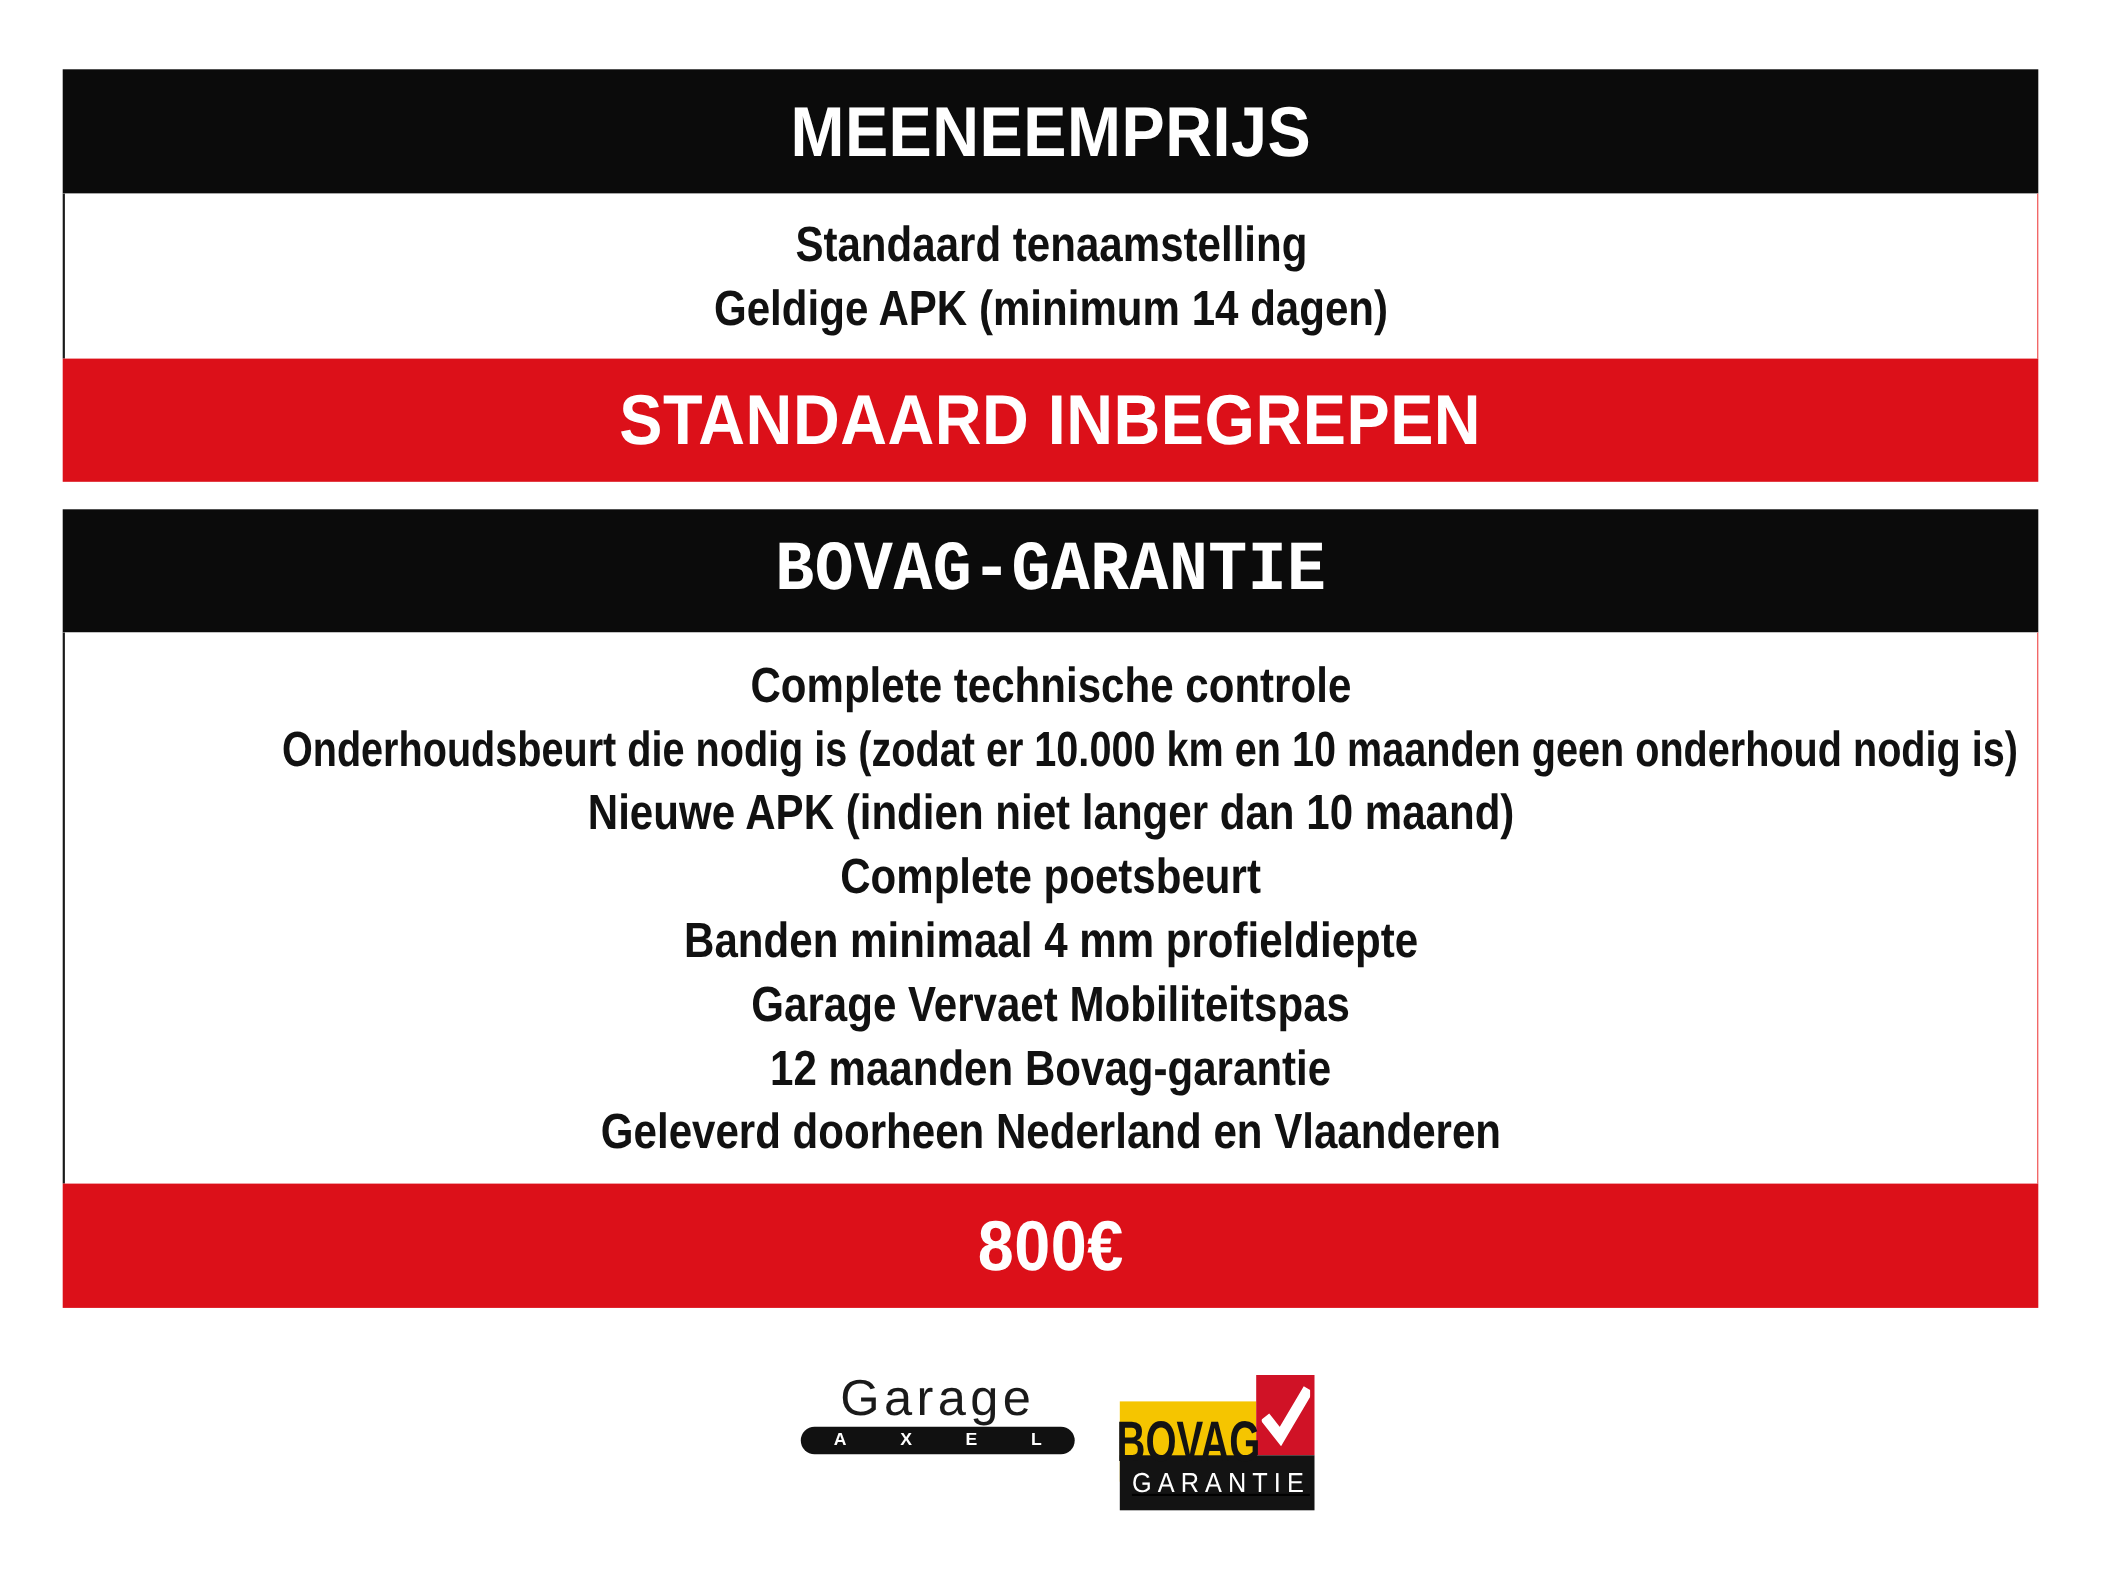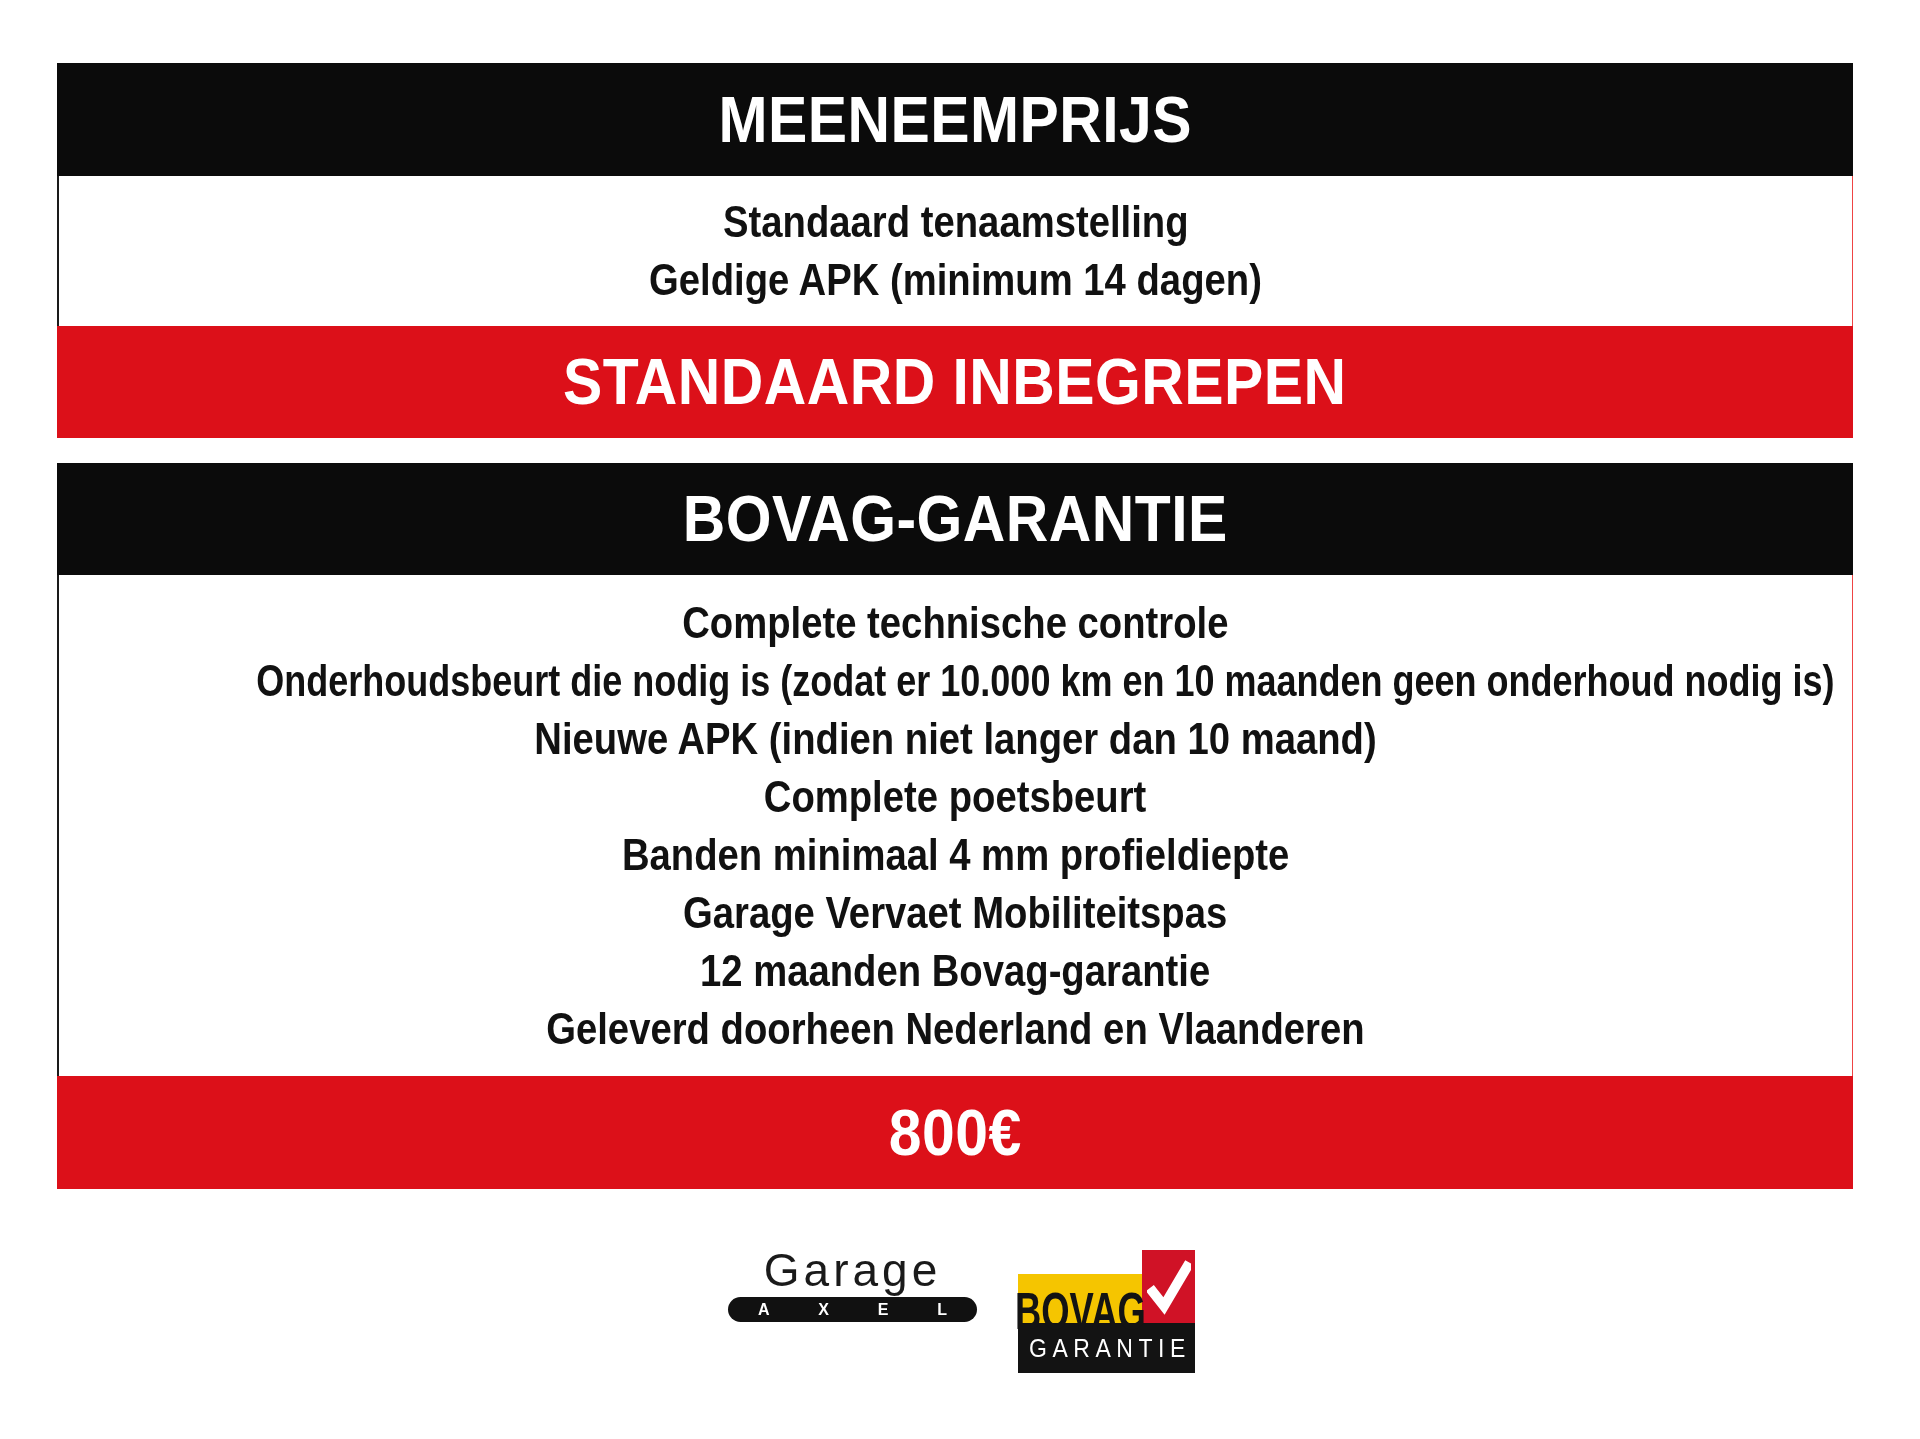--- a/index.html
+++ b/index.html
@@ -77,21 +77,21 @@
     color:#131313;font-weight:bold;font-size:52px;line-height:1;
     display:inline-block;transform:scaleX(.70);transform-origin:center;
     letter-spacing:0;
   }
   .bovag-red{
     width:53px;height:73px;background:#d01226;
     display:flex;align-items:center;justify-content:center;
   }
   .bovag-bottom{
     height:50px;background:#131313;
-    display:flex;align-items:center;justify-content:center;
+    display:flex;align-items:center;justify-content:center;text-decoration:underline;
   }
   .bovag-garantie{
     color:#ffffff;font-size:25px;letter-spacing:6px;line-height:1;
     display:inline-block;transform:scaleX(.92);transform-origin:center;
     margin-right:-6px; 
   }
 </style>
 </head>
 <body>
 
@@ -107,21 +107,21 @@
     </div>
     <div class="txt-line">
       <span>Geldige APK (minimum 14 dagen)</span>
     </div>
   </div>
 
   <div class="band redbar" style="top:326px;height:112px;">
     <span class="hdr-text">STANDAARD INBEGREPEN</span>
   </div>
 
-  <div class="band hdr" style="top:463px;height:112px;">
+  <div class="band hdr" style="top:463px;height:112px;font-family:Liberation Mono, monospace;">
     <span class="hdr-text">BOVAG-GARANTIE</span>
   </div>
 
   <div class="band body-box" style="top:575px;height:501px;">
     <div class="txt-line">
       <span>Complete technische controle</span>
     </div>
     <div class="txt-line">
       <span style="transform:scaleX(.80);">Onderhoudsbeurt die nodig is (zodat er 10.000 km en 10 maanden geen onderhoud nodig is)</span>
     </div>

